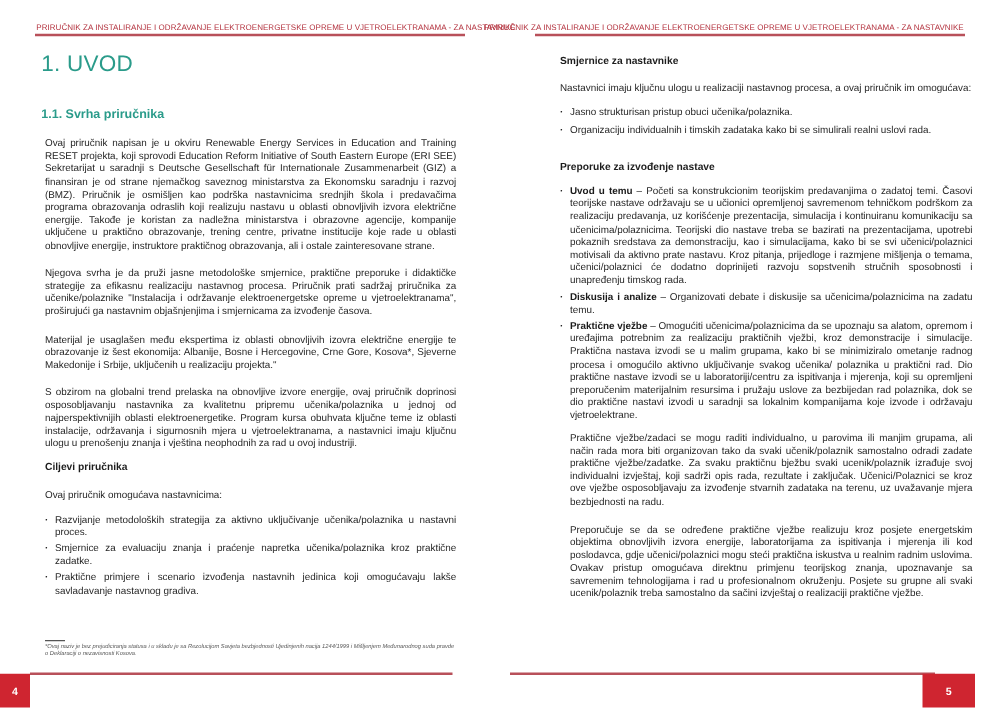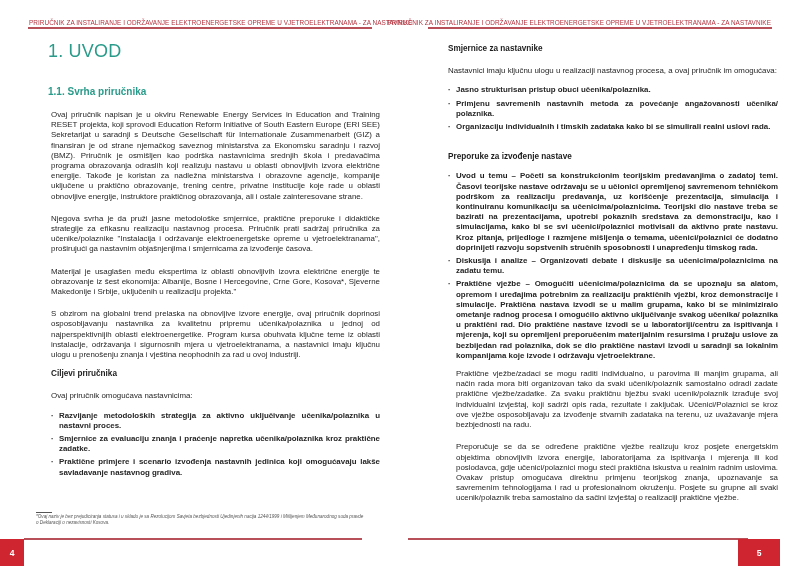--- a/index.html
+++ b/index.html
@@ -12,28 +12,28 @@
   #page-right .running-header { right:29px; }
   .header-rule { position:absolute; top:27px; height:2px; background:#b8505a; }
   #page-left .header-rule { left:28px; width:344px; }
   #page-right .header-rule { left:28px; width:344px; }
   .footer-rule { position:absolute; top:538px; height:1.5px; background:#b8505a; }
   #page-left .footer-rule { left:24px; width:338px; }
   #page-right .footer-rule { left:8px; width:340px; }
   .page-number { position:absolute; top:539px; width:44px; height:27px; background:#cf2530; color:#fff; font-size:8.5px; font-weight:bold; display:flex; align-items:center; justify-content:center; }
   #page-left .page-number { left:0; width:24px; justify-content:center; }
   #page-right .page-number { left:338px; width:42px; }
-  .content { position:absolute; left:51px; width:329px; font-size:7.9px; line-height:10.2px; text-align:justify; color:#262626; }
+  .content { position:absolute; left:36px; width:329px; font-size:7.9px; line-height:10.2px; text-align:justify; color:#262626; }
   #page-left .content { top:40px; }
   #page-right .content { top:44px; left:448px; left:48px; width:330px; }
   h1.chapter { font-size:18px; color:#2a9b8a; font-weight:normal; margin:0 0 0 -3px; line-height:22px; letter-spacing:0.2px; }
   h2.section { font-size:10px; color:#2a9b8a; font-weight:bold; margin:24px 0 6px -3px; line-height:12px; }
   h3.sub { font-size:8.2px; font-weight:bold; margin:0 0 9px 0; color:#1d1d1d; }
   p { margin:12px 0 9px 0; }
-  ul { list-style:none; margin:0 0 6px 0; padding:0;font-weight:bold; }
+  ul { list-style:none; margin:0 0 6px 0; padding:0; }
   ul li { position:relative; padding-left:8px; margin-bottom:3px; }
   ul li::before { content:"·"; position:absolute; left:0; top:0; font-weight:bold; }
   b { color:#1a1a1a; }
   .footnote-rule { position:absolute; left:36px; top:512px; width:16px; height:0.8px; background:#555; }
   .footnote { position:absolute; left:36px; top:514px; width:330px; font-size:4.6px; line-height:6px; font-style:italic; color:#555; }
 </style>
 </head>
 <body>
 
 <div class="page" id="page-left">
@@ -65,21 +65,20 @@
 
 <div class="page" id="page-right">
   <div class="running-header">PRIRUČNIK ZA INSTALIRANJE I ODRŽAVANJE ELEKTROENERGETSKE OPREME U VJETROELEKTRANAMA - ZA NASTAVNIKE</div>
   <div class="header-rule"></div>
 
   <div class="content">
     <h3 class="sub">Smjernice za nastavnike</h3>
     <p>Nastavnici imaju ključnu ulogu u realizaciji nastavnog procesa, a ovaj priručnik im omogućava:</p>
     <ul>
       <li>Jasno strukturisan pristup obuci učenika/polaznika.</li>
-      <li>Primjenu savremenih nastavnih metoda za povećanje angažovanosti učenika/ polaznika.</li>
       <li>Organizaciju individualnih i timskih zadataka kako bi se simulirali realni uslovi rada.</li>
     </ul>
     <h3 class="sub" style="margin-top:20px">Preporuke za izvođenje nastave</h3>
     <ul>
       <li><b>Uvod u temu</b><span> – Početi sa konstrukcionim teorijskim predavanjima o zadatoj temi. Časovi teorijske nastave održavaju se u učionici opremljenoj savremenom tehničkom podrškom za realizaciju predavanja, uz korišćenje prezentacija, simulacija i kontinuiranu komunikaciju sa učenicima/polaznicima. Teorijski dio nastave treba se bazirati na prezentacijama, upotrebi pokaznih sredstava za demonstraciju, kao i simulacijama, kako bi se svi učenici/polaznici motivisali da aktivno prate nastavu. Kroz pitanja, prijedloge i razmjene mišljenja o temama, učenici/polaznici će dodatno doprinijeti razvoju sopstvenih stručnih sposobnosti i unapređenju timskog rada.</span></li>
       <li><b>Diskusija i analize</b><span> – Organizovati debate i diskusije sa učenicima/polaznicima na zadatu temu.</span></li>
       <li><b>Praktične vježbe</b><span> – Omogućiti učenicima/polaznicima da se upoznaju sa alatom, opremom i uređajima potrebnim za realizaciju praktičnih vježbi, kroz demonstracije i simulacije. Praktična nastava izvodi se u malim grupama, kako bi se minimiziralo ometanje radnog procesa i omogućilo aktivno uključivanje svakog učenika/ polaznika u praktični rad. Dio praktične nastave izvodi se u laboratoriji/centru za ispitivanja i mjerenja, koji su opremljeni preporučenim materijalnim resursima i pružaju uslove za bezbijedan rad polaznika, dok se dio praktične nastavi izvodi u saradnji sa lokalnim kompanijama koje izvode i održavaju vjetroelektrane.</span></li>
     </ul>
     <p style="padding-left:8px; margin-top:8px">Praktične vježbe/zadaci se mogu raditi individualno, u parovima ili manjim grupama, ali način rada mora biti organizovan tako da svaki učenik/polaznik samostalno odradi zadate praktične vježbe/zadatke. Za svaku praktičnu bježbu svaki ucenik/polaznik izrađuje svoj individualni izvještaj, koji sadrži opis rada, rezultate i zaključak. Učenici/Polaznici se kroz ove vježbe osposobljavaju za izvođenje stvarnih zadataka na terenu, uz uvažavanje mjera bezbjednosti na radu.</p>
     <p style="padding-left:8px">Preporučuje se da se određene praktične vježbe realizuju kroz posjete energetskim objektima obnovljivih izvora energije, laboratorijama za ispitivanja i mjerenja ili kod poslodavca, gdje učenici/polaznici mogu steći praktična iskustva u realnim radnim uslovima. Ovakav pristup omogućava direktnu primjenu teorijskog znanja, upoznavanje sa savremenim tehnologijama i rad u profesionalnom okruženju. Posjete su grupne ali svaki ucenik/polaznik treba samostalno da sačini izvještaj o realizaciji praktične vježbe.</p>

